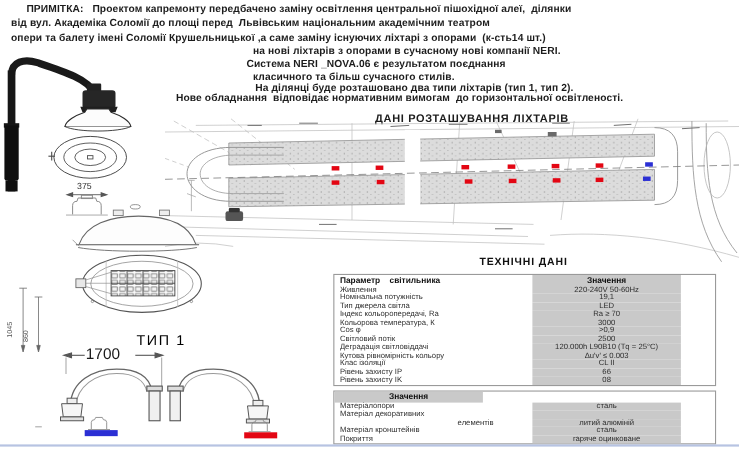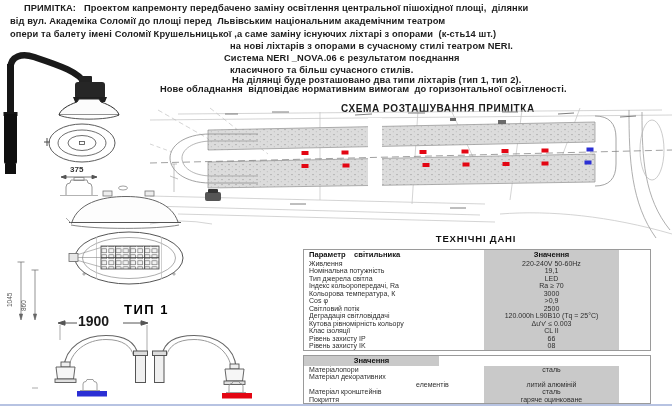--- a/index.html
+++ b/index.html
@@ -4,48 +4,48 @@
 <style>
   html,body{margin:0;padding:0;}
   body{
     width:672px;height:411px;position:relative;overflow:hidden;background:#ffffff;
     font-family:"Liberation Sans",sans-serif;color:#1d1d1d;
   }
   .note-line{position:absolute;font-weight:bold;font-size:9.3px;line-height:10px;
     letter-spacing:.1px;color:#1c1c1c;white-space:pre;}
   .big-title{position:absolute;font-weight:bold;font-size:10px;letter-spacing:.6px;
     color:#1c1c1c;white-space:pre;}
-  .dim-label{position:absolute;font-weight:bold;color:#333;white-space:pre;}
+  .dim-label{position:absolute;font-weight:normal;color:#333;white-space:pre;}
   .rot{transform:rotate(-90deg);transform-origin:left bottom;font-weight:normal;color:#555;}
   .tbl{position:absolute;width:346px;border:1px solid #9a9a9a;background:#fff;}
   .trow{display:flex;}
   .pc{width:180px;box-sizing:border-box;padding-left:5px;font-size:7px;line-height:7.5px;
     color:#2e2e2e;white-space:pre;}
   .vc{width:135px;box-sizing:border-box;text-align:center;background:#c9c9c9;
     font-size:7px;line-height:7.5px;color:#2e2e2e;}
   .thead .pc,.thead .vc{font-weight:bold;font-size:7.6px;line-height:9.5px;color:#111;}
   .pc.indent{padding-left:112px;}
   .divider{position:absolute;left:0;top:404px;width:672px;height:2px;background:#b7c3e2;}
   svg{position:absolute;overflow:visible;}
   .ttl-tech{position:absolute;left:303px;top:233px;width:346px;text-align:center;
     font-weight:bold;font-size:9.5px;letter-spacing:.8px;color:#111;}
 </style>
 </head>
 <body>
 
-<div class="note-line" style="left:24px;top:3px">ПРИМІТКА:   Проектом капремонту передбачено заміну освітлення центральної пішохідної площі,  ділянки</div>
+<div class="note-line" style="left:24px;top:3px">ПРИМІТКА:   Проектом капремонту передбачено заміну освітлення центральної пішохідної алеї,  ділянки</div>
 <div class="note-line" style="left:10px;top:16px">від вул. Академіка Соломії до площі перед  Львівським національним академічним театром</div>
 <div class="note-line" style="left:10px;top:29px">опери та балету імені Соломії Крушельницької ,а саме заміну існуючих ліхтарі з опорами  (к-сть14 шт.)</div>
-<div class="note-line" style="left:230px;top:41px">на нові ліхтарів з опорами в сучасному стилі театром NERI.</div>
+<div class="note-line" style="left:230px;top:41px">на нові ліхтарів з опорами в сучасному нові компанії NERI.</div>
 <div class="note-line" style="left:224px;top:53px">Система NERI _NOVA.06 є результатом поєднання</div>
 <div class="note-line" style="left:230px;top:65px">класичного та більш сучасного стилів.</div>
 <div class="note-line" style="left:232px;top:75px">На ділянці буде розташовано два типи ліхтарів (тип 1, тип 2).</div>
 <div class="note-line" style="left:160px;top:84px">Нове обладнання  відповідає нормативним вимогам  до горизонтальної освітленості.</div>
 
-<div class="big-title" style="left:341px;top:103px">СХЕМА РОЗТАШУВАННЯ ПРИМІТКА</div>
+<div class="big-title" style="left:341px;top:103px">ДАНІ РОЗТАШУВАННЯ ЛІХТАРІВ</div>
 
 <svg style="left:150px;top:108px" width="522" height="134" viewBox="0 0 522 134">
   <defs>
     <pattern id="stip" width="7" height="5" patternUnits="userSpaceOnUse">
       <rect width="7" height="5" fill="#dcdcdc"></rect>
       <circle cx="2" cy="1.6" r="0.55" fill="#8d8d8d"></circle>
       <circle cx="5.2" cy="3.8" r="0.45" fill="#9d9d9d"></circle>
     </pattern>
   </defs>
 
@@ -206,21 +206,21 @@
     <line x1="35" y1="112" x2="35" y2="160"></line>
       <line x1="31.5" y1="112" x2="38.5" y2="112"></line>
     <polygon points="35,162 33.4,156 36.6,156"></polygon>
   </g>
 </svg>
 
 <div class="dim-label" style="left:70px;top:165px;font-size:8px">375</div>
 <div class="dim-label rot" style="left:13px;top:300px;font-size:6.5px">1045</div>
 <div class="dim-label rot" style="left:27px;top:304px;font-size:6.5px">860</div>
 <div class="dim-label" style="left:124px;top:302px;font-size:13px;letter-spacing:1.5px;color:#000000">ТИП 1</div>
-<div class="dim-label" style="left:78px;top:313px;font-size:14px;color:#1a1a1a">1900</div>
+<div class="dim-label" style="left:78px;top:313px;font-size:14px;color:#1a1a1a">1700</div>
 
 <svg style="left:30px;top:318px" width="240" height="90" viewBox="0 0 240 90">
 
   <g stroke="#555" fill="#555">
     <line x1="30" y1="5" x2="47" y2="5" stroke-width="1"></line>
     <line x1="93" y1="5" x2="116" y2="5" stroke-width="1"></line>
     <polygon points="28,5 35,2.8 35,7.2"></polygon>
       <polygon points="118,5 111,2.8 111,7.2"></polygon>
     <line x1="30" y1="7" x2="30" y2="22" stroke-width="0.7" stroke="#888"></line>
     <line x1="117" y1="7" x2="117" y2="36" stroke-width="0.7" stroke="#888"></line>

